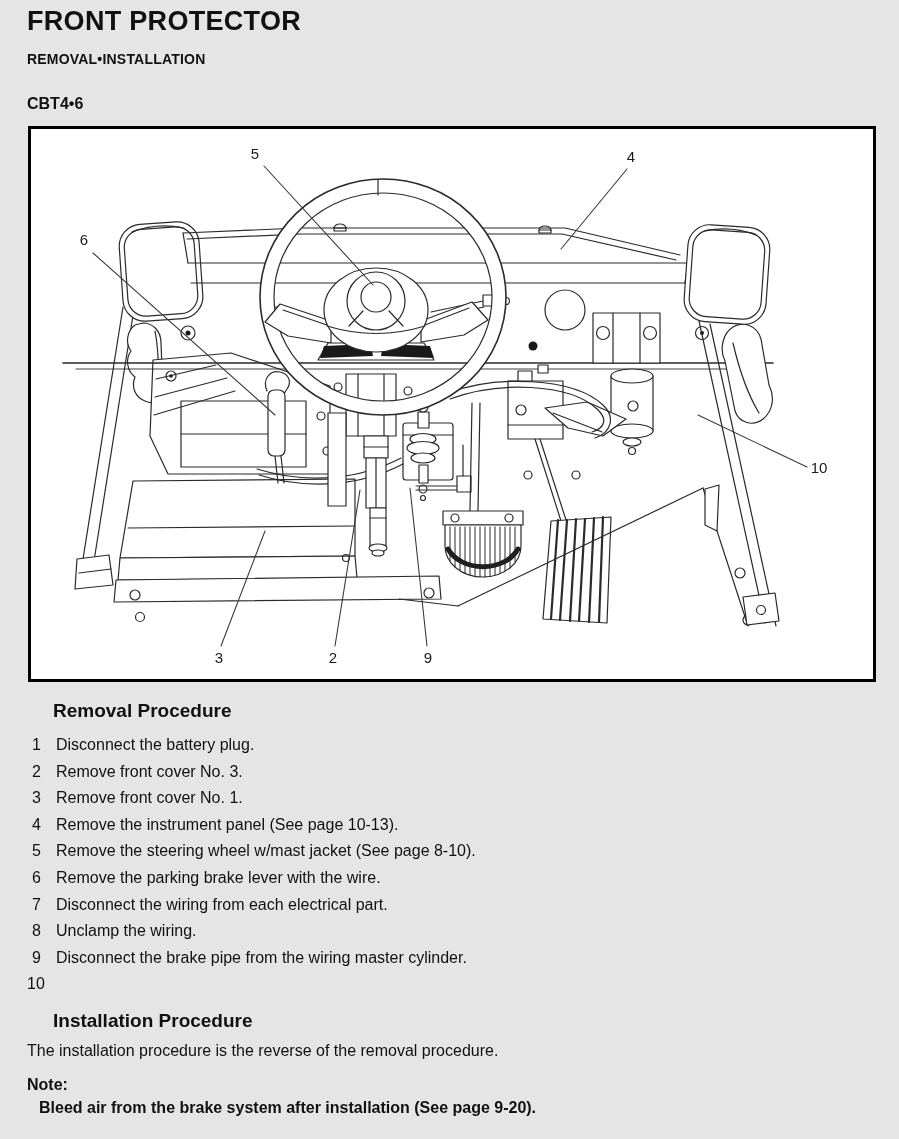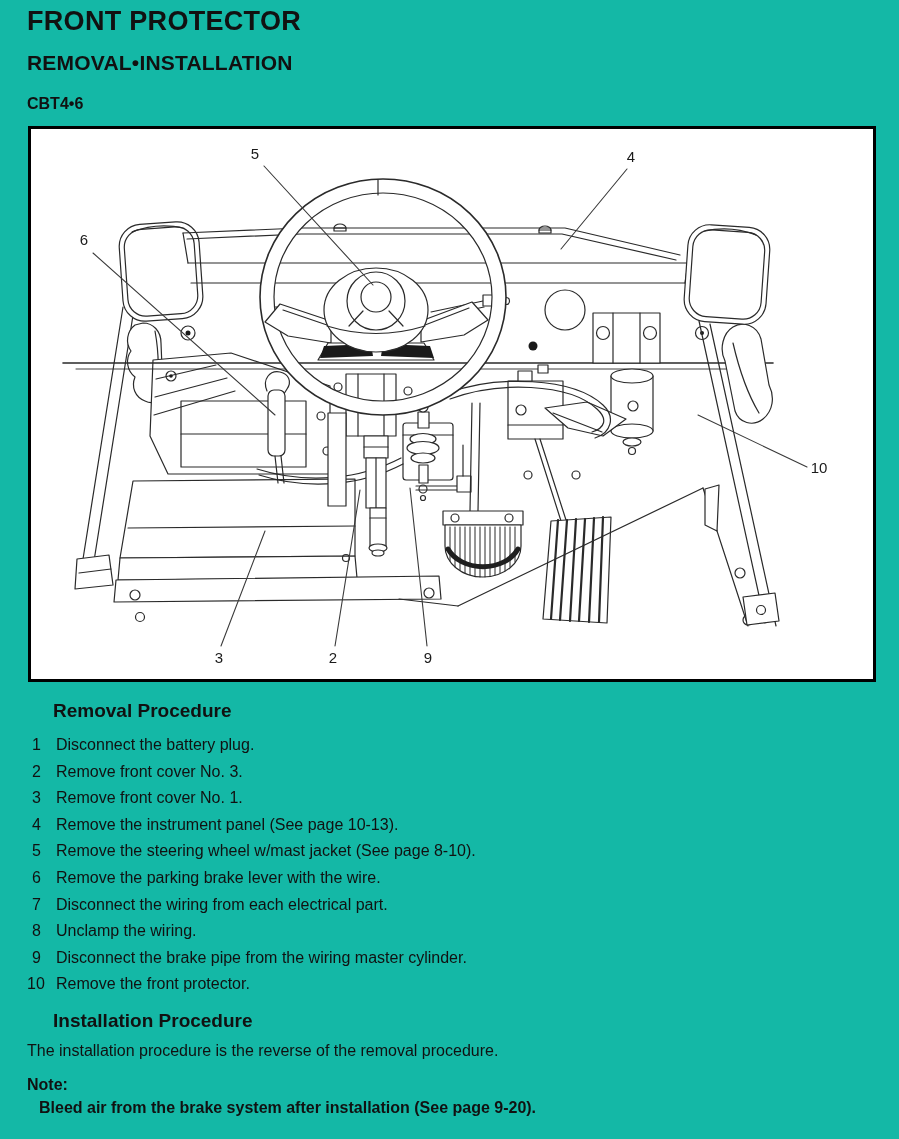--- a/index.html
+++ b/index.html
@@ -1,22 +1,22 @@
 <!DOCTYPE html>
 <html><head>
 <meta charset="utf-8">
 <style>
   html,body { margin:0; padding:0; background:#ffffff; }
   .page {
-    position:relative; width:899px; height:1139px; background:#14b8a6;
+    position:relative; width:899px; height:1139px; background:#e5e5e5;
     font-family:"Liberation Sans", sans-serif; color:#111;
   }
   .abs { position:absolute; }
   .title    { left:27px; top:6px;  font-size:27px; font-weight:bold; letter-spacing:0.3px; }
-  .subtitle { left:27px; top:51px; font-size:21px; font-weight:bold; letter-spacing:0.2px; }
+  .subtitle { left:27px; top:51px; font-size:14px; font-weight:bold; letter-spacing:0.2px; }
   .model    { left:27px; top:95px; font-size:16px; font-weight:bold; }
   .figure {
     left:28px; top:126px; width:842px; height:550px;
     border:3px solid #000; background:#fff;
   }
   .figure svg { display:block; width:100%; height:100%; }
   .sec-heading { font-size:19px; font-weight:bold;margin-left:26px; }
   .removal-heading { left:27px; top:700px; }
   .steps { left:27px; top:732px; width:820px; font-size:16px; }
   .step  { display:flex; height:26.6px; line-height:26.6px; }
@@ -341,21 +341,20 @@
     <div class="step">
       <span class="num">8</span>
       <span class="txt">Unclamp the wiring.</span>
     </div>
     <div class="step">
       <span class="num">9</span>
       <span class="txt">Disconnect the brake pipe from the wiring master cylinder.</span>
     </div>
     <div class="step">
       <span class="num">10</span>
-      <span class="txt">Remove the front protector.</span>
     </div>
   </div>
 
   <div class="abs install-body">The installation procedure is the reverse of the removal procedure.</div>
   <div class="abs sec-heading install-heading">Installation Procedure</div>
 
   <div class="abs note-heading">Note:</div>
   <div class="abs note-body">Bleed air from the brake system after installation (See page 9-20).</div>
 
 </div>

